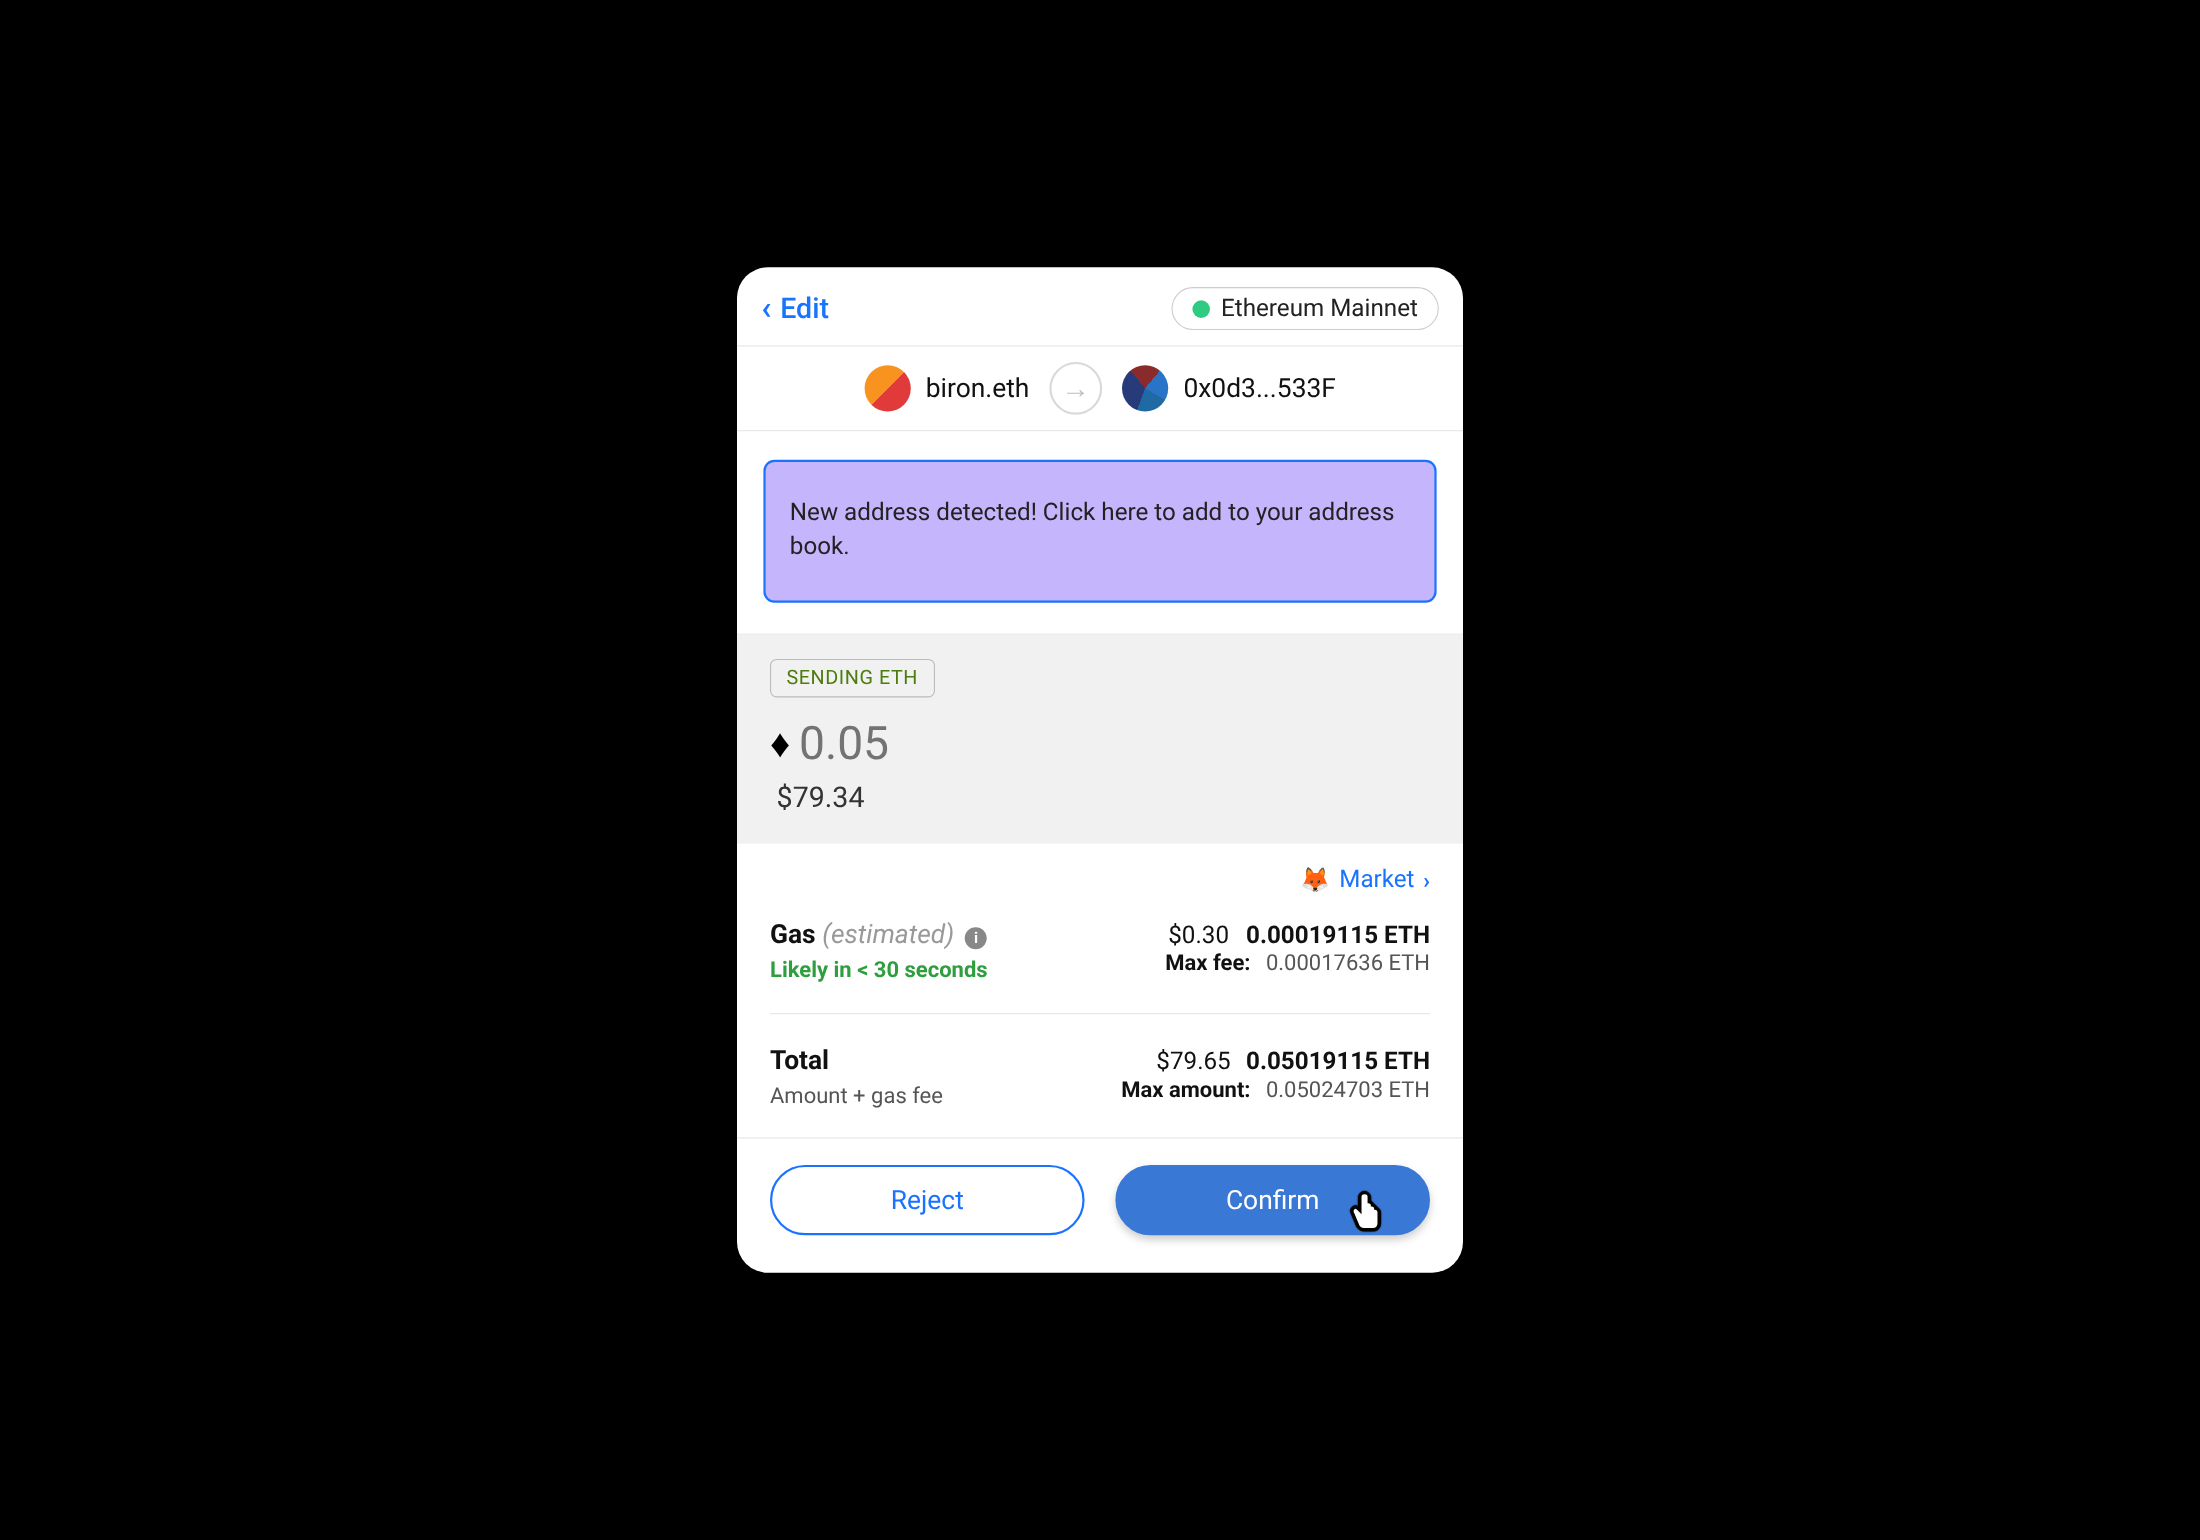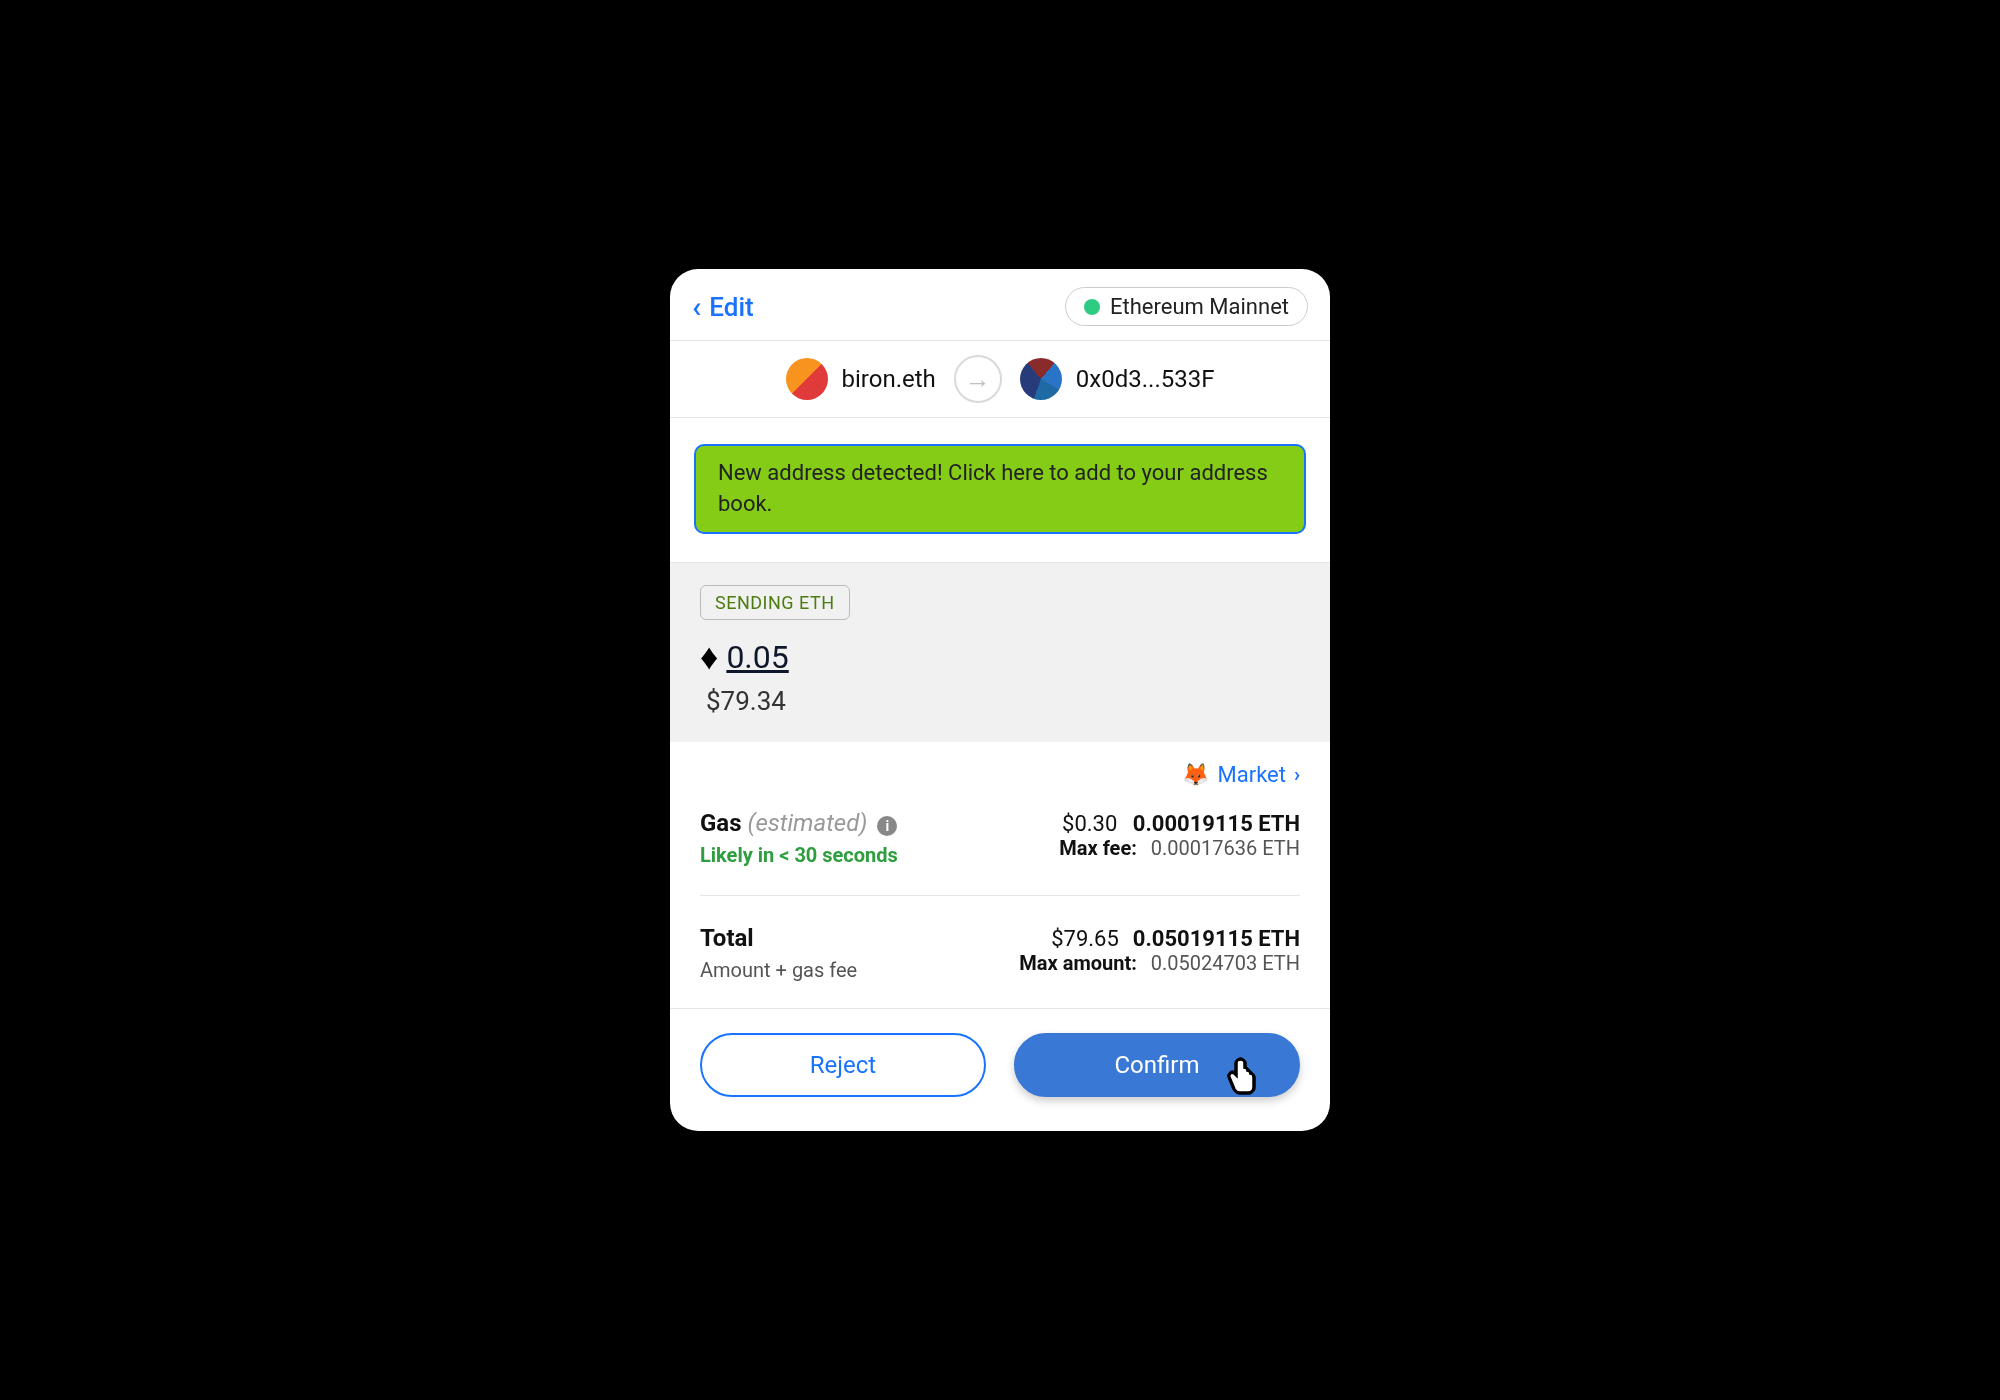--- a/index.html
+++ b/index.html
@@ -79,23 +79,23 @@
   .avatar.to   { background: conic-gradient(from 200deg, #273b7a 0 120deg, #8a2b2b 120deg 200deg, #2a74c7 200deg 280deg, #1f6aa5 280deg 360deg); }
   .arrow-circle {
     width: 48px; height: 48px; border: 2px solid #d9d9d9; border-radius: 50%;
     display: flex; align-items: center; justify-content: center;
     color: #bfbfbf; font-size: 26px;
   }
   
   .banner-wrap { padding: 26px 24px 28px; border-bottom: 1px solid #e6e6e6;}
   .banner {
     border: 2px solid #1a73ff;
-    background: #84cc16;
+    background: #c4b5fd;
     border-radius: 10px;
-    padding: 12px 22px;
+    padding: 32px 22px;
     color: #222;
     font-size: 22px;
     line-height: 1.4;
   }
   
   .amount-section {
     background: #f1f1f1;
     padding: 22px 30px 26px;
   }
   .sending-badge {
@@ -107,21 +107,21 @@
     font-size: 18px;
     letter-spacing: 0.5px;
   }
   .amount-row {
     display: flex;
     align-items: center;
     gap: 8px;
     margin-top: 18px;
   }
   .amount-row .eth-icon { font-size: 36px; color: #000; line-height:1; }
-  .amount-row .amt { font-size: 32px; font-weight: 400; color: #0f172a; text-decoration: underline; }
+  .amount-row .amt { font-size: 42px; font-weight: 400; color: #737373; }
   .fiat { margin-top: 10px; font-size: 26px; color: #333; padding-left: 6px;}
   
   .fees { padding: 20px 30px 10px; }
   .market-row {
     display: flex; justify-content: flex-end; align-items: center; gap: 8px;
     color: #1a73ff; font-size: 22px; margin-bottom: 22px;
   }
   .market-row .fox { filter: none; }
   .market-row .chev-r { font-size: 20px; font-weight: 700; }
   .line {

